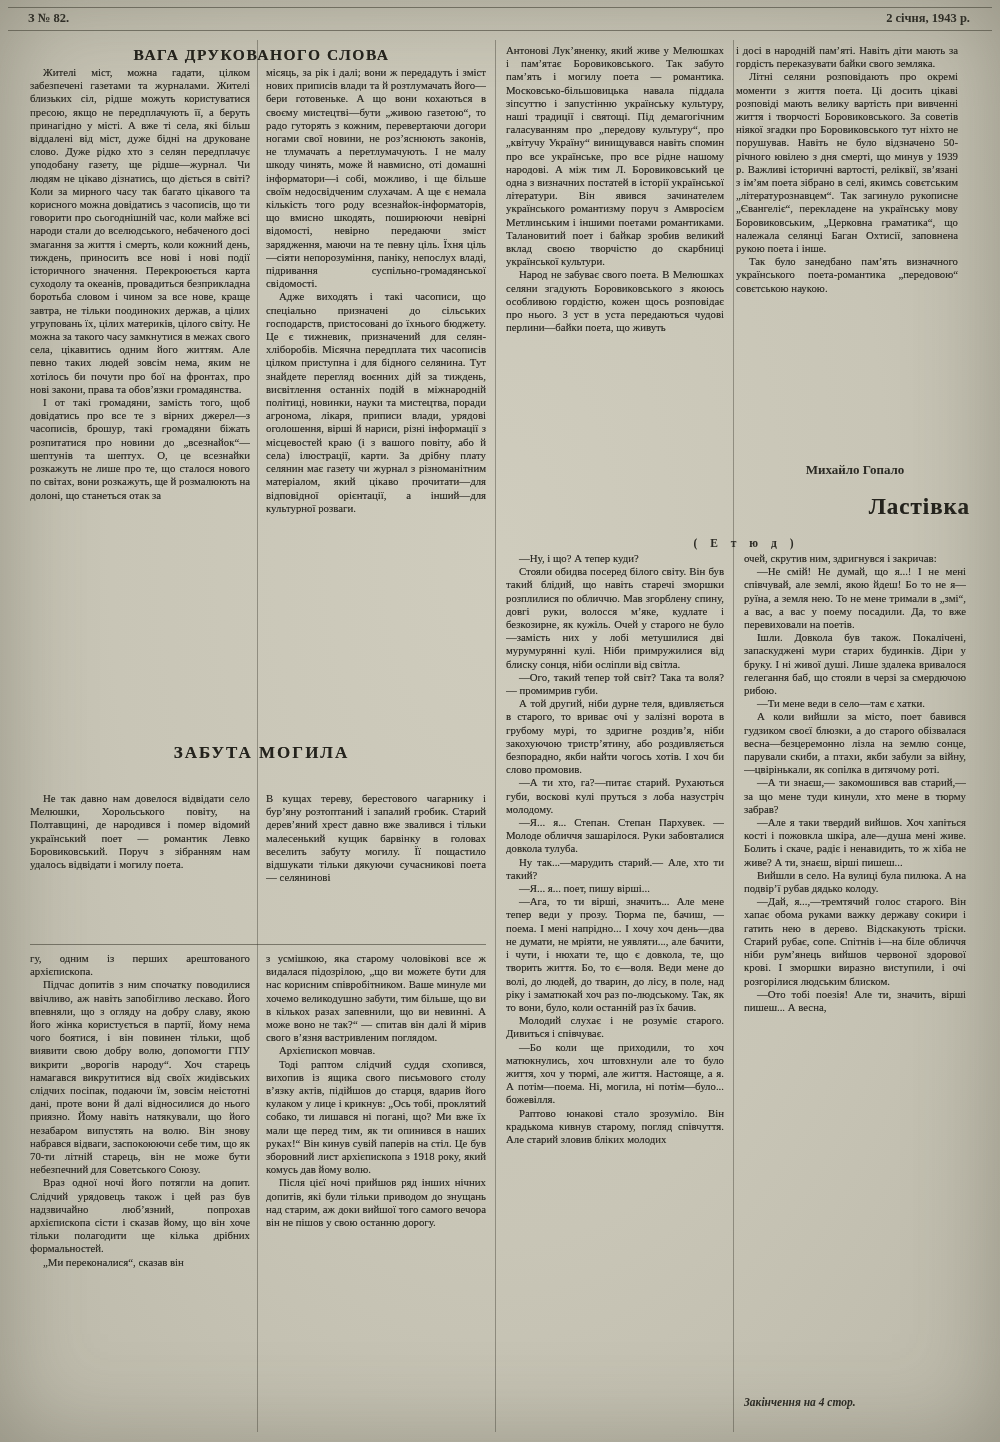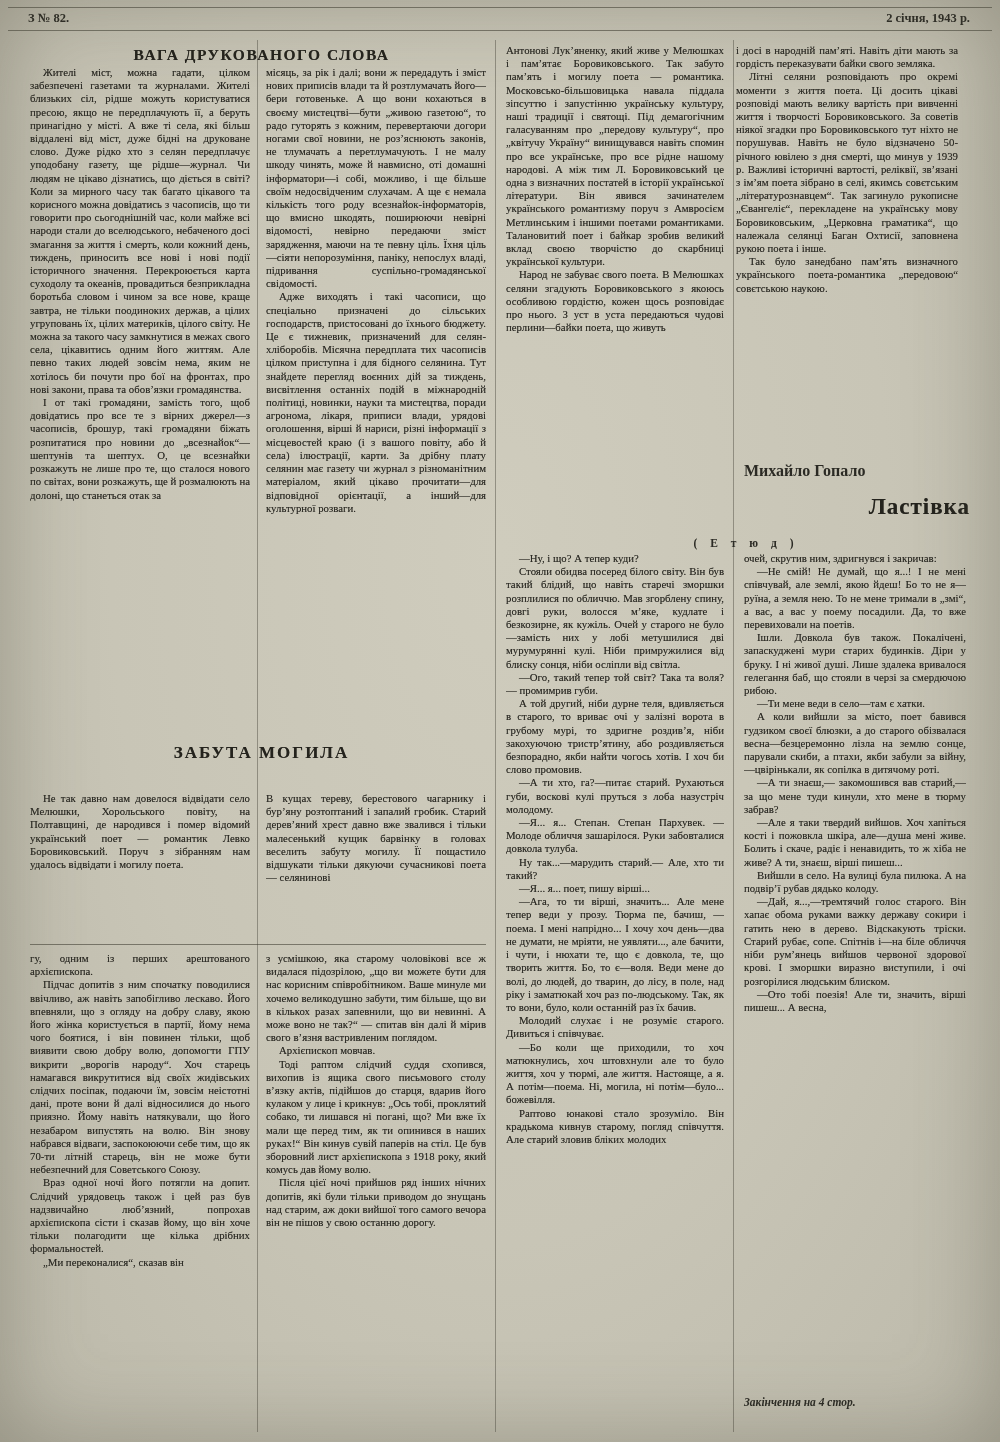--- a/index.html
+++ b/index.html
@@ -35,22 +35,22 @@
     font-size:10.8px;line-height:13.2px;
     text-align:justify;overflow:hidden;
     text-shadow:0 0 0.5px rgba(43,42,36,0.55);
   }
   .col p{margin:0;text-indent:13px;}
   .cont-col p:first-child{text-indent:0;}
   .vaha-c1{left:30px;top:66px;width:220px;height:694px;}
   .vaha-c2{left:266px;top:66px;width:220px;height:694px;}
   .boro-c3{left:506px;top:44px;width:218px;height:446px;}
   .boro-c4{left:736px;top:44px;width:222px;height:410px;}
-  .signature{position:absolute;left:744px;top:462px;width:222px;text-align:left;
-    font-weight:bold;font-size:16px;}
+  .signature{position:absolute;left:744px;top:462px;width:222px;text-align:center;
+    font-weight:bold;font-size:13px;}
   .last-c1{left:506px;top:552px;width:218px;height:842px;}
   .last-c2{left:744px;top:552px;width:222px;height:828px;}
   .mohyla-c1{left:30px;top:792px;width:220px;height:148px;}
   .mohyla-c2{left:266px;top:792px;width:220px;height:148px;}
   .bottom-c1{left:30px;top:952px;width:220px;height:480px;}
   .bottom-c2{left:266px;top:952px;width:220px;height:480px;}
   .continuation{position:absolute;left:744px;top:1396px;width:222px;text-align:left;
     font-weight:bold;font-style:italic;font-size:11.5px;}
 </style>
 </head>

